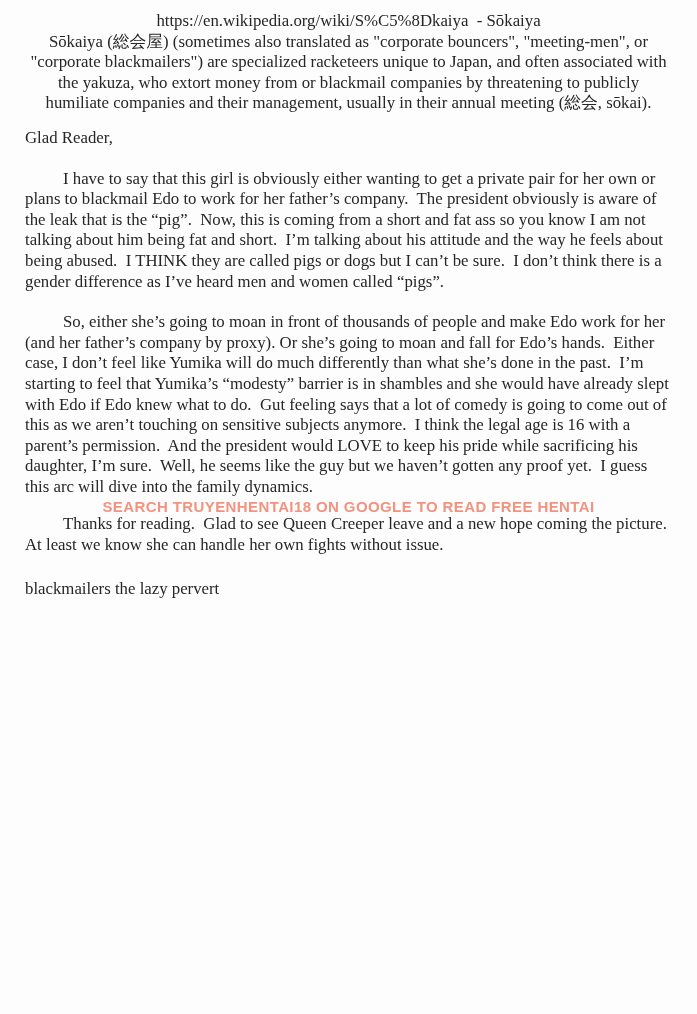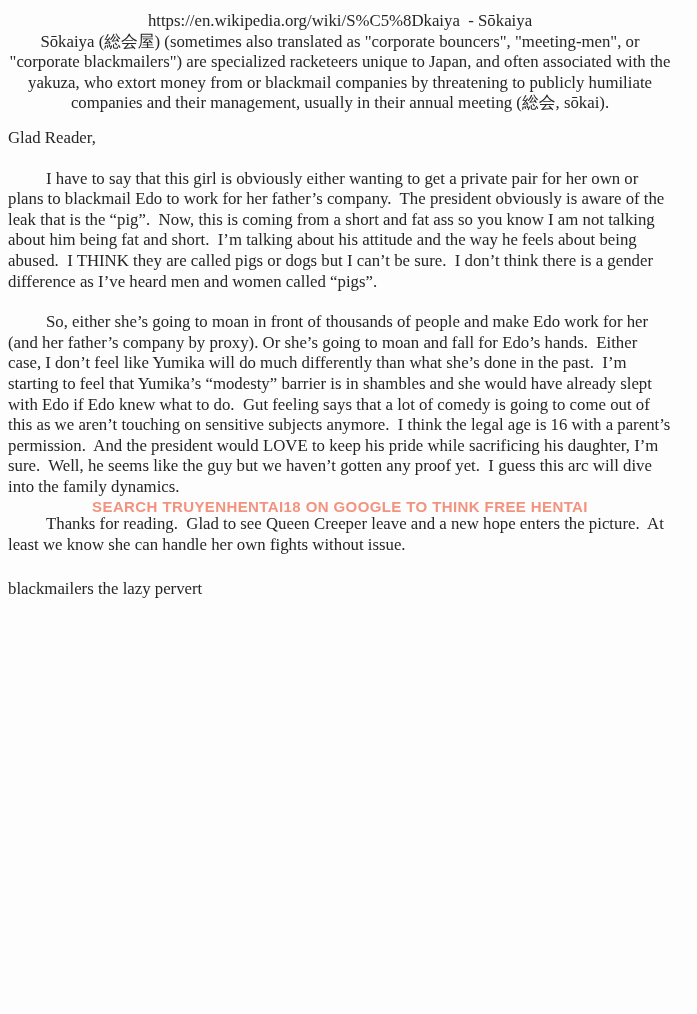--- a/index.html
+++ b/index.html
@@ -14,21 +14,21 @@
   body {
     width: 697px;
     height: 1014px;
     background: var(--background);
     overflow: hidden;
   }
   .page {
     box-sizing: border-box;
     width: 697px;
     height: 1014px;
-    padding: 11px 25px 0 8px;
+    padding: 11px 25px 0 25px;
     color: var(--text);
     font-family: "Liberation Serif", "DejaVu Serif", serif;
     font-size: 16.8px;
     line-height: 20.6px;
     -webkit-font-smoothing: antialiased;
   }
   .wiki-header p {
     margin: 0;
     text-align: center;
     white-space: pre-wrap;
@@ -76,21 +76,21 @@
     <p>Sōkaiya (総会屋) (sometimes also translated as "corporate bouncers", "meeting-men", or "corporate blackmailers") are specialized racketeers unique to Japan, and often associated with the yakuza, who extort money from or blackmail companies by threatening to publicly humiliate companies and their management, usually in their annual meeting (総会, sōkai).</p>
   </header>
 
   <main class="letter">
     <p class="salutation">Glad Reader,</p>
 
     <p class="para">I have to say that this girl is obviously either wanting to get a private pair for her own or plans to blackmail Edo to work for her father’s company.  The president obviously is aware of the leak that is the “pig”.  Now, this is coming from a short and fat ass so you know I am not talking about him being fat and short.  I’m talking about his attitude and the way he feels about being abused.  I THINK they are called pigs or dogs but I can’t be sure.  I don’t think there is a gender difference as I’ve heard men and women called “pigs”.</p>
 
     <p class="para">So, either she’s going to moan in front of thousands of people and make Edo work for her (and her father’s company by proxy). Or she’s going to moan and fall for Edo’s hands.  Either case, I don’t feel like Yumika will do much differently than what she’s done in the past.  I’m starting to feel that Yumika’s “modesty” barrier is in shambles and she would have already slept with Edo if Edo knew what to do.  Gut feeling says that a lot of comedy is going to come out of this as we aren’t touching on sensitive subjects anymore.  I think the legal age is 16 with a parent’s permission.  And the president would LOVE to keep his pride while sacrificing his daughter, I’m sure.  Well, he seems like the guy but we haven’t gotten any proof yet.  I guess this arc will dive into the family dynamics.</p>
 
-    <div class="watermark">SEARCH TRUYENHENTAI18 ON GOOGLE TO THINK FREE HENTAI</div>
+    <div class="watermark">SEARCH TRUYENHENTAI18 ON GOOGLE TO READ FREE HENTAI</div>
 
-    <p class="para thanks">Thanks for reading.  Glad to see Queen Creeper leave and a new hope enters the picture.  At least we know she can handle her own fights without issue.</p>
+    <p class="para thanks">Thanks for reading.  Glad to see Queen Creeper leave and a new hope coming the picture.  At least we know she can handle her own fights without issue.</p>
 
 
     <p class="signature">blackmailers the lazy pervert</p>
   </main>
 
 </div>
 
 </body></html>

